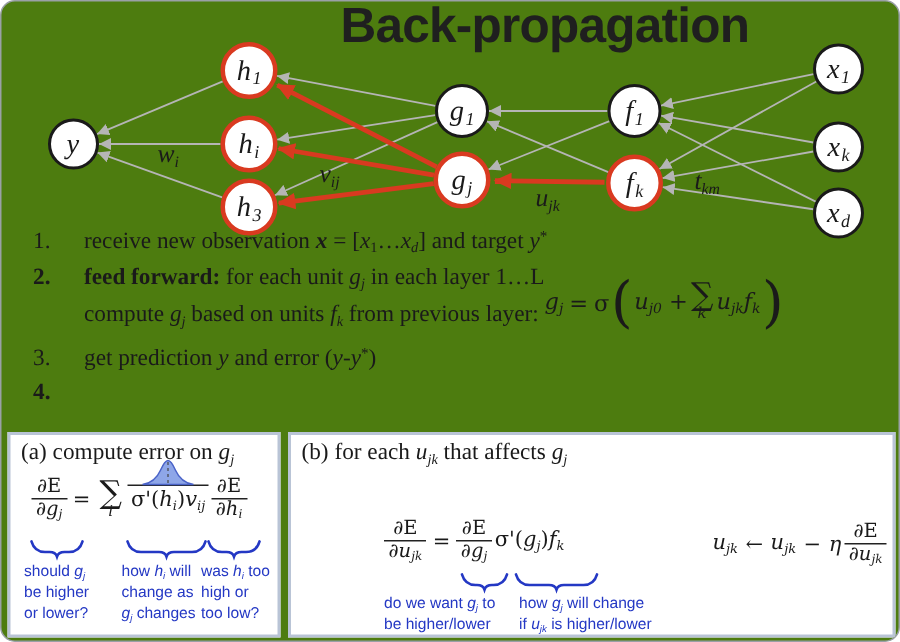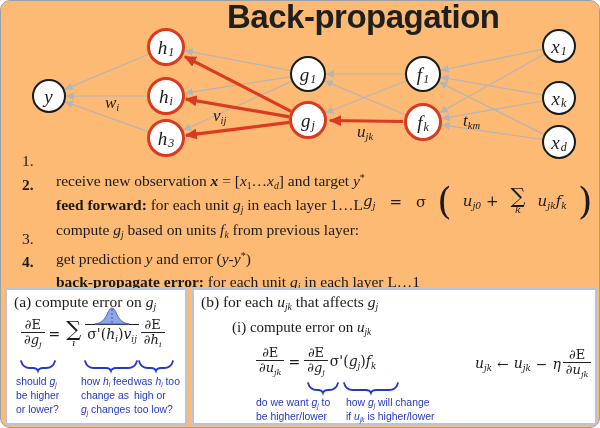--- a/index.html
+++ b/index.html
@@ -1,37 +1,37 @@
 <!DOCTYPE html>
 <html><head>
 <meta charset="utf-8">
 <style>
   html,body{margin:0;padding:0;background:#fff;}
   #slide{position:relative;width:600px;height:428px;box-sizing:border-box;
-         background:#fdba74;border:1px solid #9aa0a6;border-radius:10px;overflow:hidden;
+         background:#4d7c0f;border:1px solid #9aa0a6;border-radius:10px;overflow:hidden;
          font-family:"Liberation Serif",serif;color:#1a1a1a;}
   .title{position:absolute;left:226px;top:-3px;font-family:"Liberation Sans",sans-serif;
          font-size:33px;font-weight:600;letter-spacing:-0.5px;color:#1f1f1f;white-space:nowrap;}
   .want{position:absolute;left:9px;top:41px;font-size:16.5px;white-space:nowrap;}
   svg.edges{position:absolute;left:0;top:0;}
   .node{position:absolute;border-radius:50%;background:#fff;display:flex;align-items:center;
         justify-content:center;box-sizing:border-box;}
   .node.black{border:2px solid #1a1a1a;}
   .node.red{border:3px solid #d93a20;}
   .node .nl{font-size:19px;font-style:italic;line-height:1;}
   .node .ns{font-size:12px;font-style:italic;line-height:1;margin-top:9px;margin-left:1px;}
   .elab{position:absolute;font-size:17px;white-space:nowrap;}
   .lnum{position:absolute;left:21px;font-size:15.5px;white-space:nowrap;}
-  .ltext{position:absolute;left:55px;font-size:15.5px;white-space:nowrap;margin-top:20px;}
+  .ltext{position:absolute;left:55px;font-size:15.5px;white-space:nowrap;}
   .r-b{font-weight:bold}
   .r-i{font-style:italic}
   .r-bi{font-weight:bold;font-style:italic}
   .r-sub{font-size:62%;vertical-align:-0.32em}
   .r-sup{font-size:65%;vertical-align:0.45em}
-  .math{font-family:"DejaVu Serif","Liberation Serif",serif;gap:10px;}
+  .math{font-family:"DejaVu Serif","Liberation Serif",serif;}
   .formula2{position:absolute;left:362px;top:184px;display:flex;align-items:center;
             font-size:15px;white-space:nowrap;}
   .formula2 .paren{font-size:37px;font-weight:400;line-height:0.9;padding:0 1px;}
   .bigsum{display:inline-flex;flex-direction:column;align-items:center;line-height:0.85;margin:0 2px;}
   .bigsum .g{font-size:21px;}
   .bigsum .s{font-size:10px;font-style:italic;}
   .frac{display:inline-flex;flex-direction:column;align-items:center;text-align:center;
         line-height:1.1;font-size:13px;}
   .frac .num{padding:0 3px;}
   .frac .den{border-top:1.2px solid #222;padding:0 3px;}
@@ -154,21 +154,20 @@
         <span class="g">∑</span>
         <span class="s">k</span>
       </span>
     <span><span class="r-i">u</span><span class="r-sub r-i">jk</span><span class="r-i">f</span><span class="r-sub r-i">k</span></span>
     <span class="paren">)</span>
   </div>
 
   <div class="lnum" style="top:229px"><span>3.</span></div>
   <div class="ltext" style="top:229px"><span>get prediction </span><span class="r-i">y</span><span> and error (</span><span class="r-i">y</span><span>-</span><span class="r-i">y</span><span class="r-sup">*</span><span>)</span></div>
   <div class="lnum" style="top:252px"><span class="r-b">4.</span></div>
-  <div class="ltext" style="top:252px"><span class="r-b">back-propagate error:</span><span> for each unit </span><span class="r-i">g</span><span class="r-sub r-i">j</span><span> in each layer L…1</span></div>
 
   <div class="box" id="boxa">
     <div class="btitle"><span>(a) compute error on </span><span class="r-i">g</span><span class="r-sub r-i">j</span></div>
     <div class="frow math" style="left:14px;top:28px">
       <span class="frac">
           <span class="num">∂E</span>
           <span class="den"><span class="r-i">∂g</span><span class="r-sub r-i">j</span></span>
         </span>
       <span style="padding:0 2px">=</span>
       <span class="bigsum">
@@ -190,27 +189,26 @@
     <svg class="brace" width="36" height="12" style="left:13px;top:70px">
         <path d="M1 1 Q3 8 10 8 L 13 8 Q 17 8 18 11 Q 19 8 23 8 L 26 8 Q 33 8 35 1" fill="none" stroke="#2438c4" stroke-width="1.8" stroke-linecap="round"></path>
       </svg>
     <svg class="brace" width="54" height="12" style="left:77px;top:70px">
         <path d="M1 1 Q3 8 10 8 L 22 8 Q 26 8 27 11 Q 28 8 32 8 L 44 8 Q 51 8 53 1" fill="none" stroke="#2438c4" stroke-width="1.8" stroke-linecap="round"></path>
       </svg>
     <svg class="brace" width="36" height="12" style="left:131px;top:70px">
         <path d="M1 1 Q3 8 10 8 L 13 8 Q 17 8 18 11 Q 19 8 23 8 L 26 8 Q 33 8 35 1" fill="none" stroke="#2438c4" stroke-width="1.8" stroke-linecap="round"></path>
       </svg>
     <div class="cap" style="left:9px;top:85px"><span>should </span><span class="r-i">g</span><span class="r-sub r-i">j</span><br><span>be higher</span><br><span>or lower?</span></div>
-    <div class="cap" style="left:74px;top:85px"><span>how </span><span class="r-i">h</span><span class="r-sub r-i">i</span><span> feed</span><br><span>change as</span><br><span class="r-i">g</span><span class="r-sub r-i">j</span><span> changes</span></div>
+    <div class="cap" style="left:74px;top:85px"><span>how </span><span class="r-i">h</span><span class="r-sub r-i">i</span><span> will</span><br><span>change as</span><br><span class="r-i">g</span><span class="r-sub r-i">j</span><span> changes</span></div>
     <div class="cap" style="left:127px;top:85px"><span>was </span><span class="r-i">h</span><span class="r-sub r-i">i</span><span> too</span><br><span>high or</span><br><span>too low?</span></div>
   </div>
 
   <div class="box" id="boxb">
     <div class="btitle"><span>(b) for each </span><span class="r-i">u</span><span class="r-sub r-i">jk</span><span> that affects </span><span class="r-i">g</span><span class="r-sub r-i">j</span></div>
-    <div class="bsub" style="left:38px;top:29px"><span>(i) compute error on </span><span class="r-i">u</span><span class="r-sub r-i">jk</span></div>
     <div class="frow math" style="left:62px;top:56px">
       <span class="frac">
           <span class="num">∂E</span>
           <span class="den"><span class="r-i">∂u</span><span class="r-sub r-i">jk</span></span>
         </span>
       <span style="padding:0 2px">=</span>
       <span class="frac">
           <span class="num">∂E</span>
           <span class="den"><span class="r-i">∂g</span><span class="r-sub r-i">j</span></span>
         </span>

